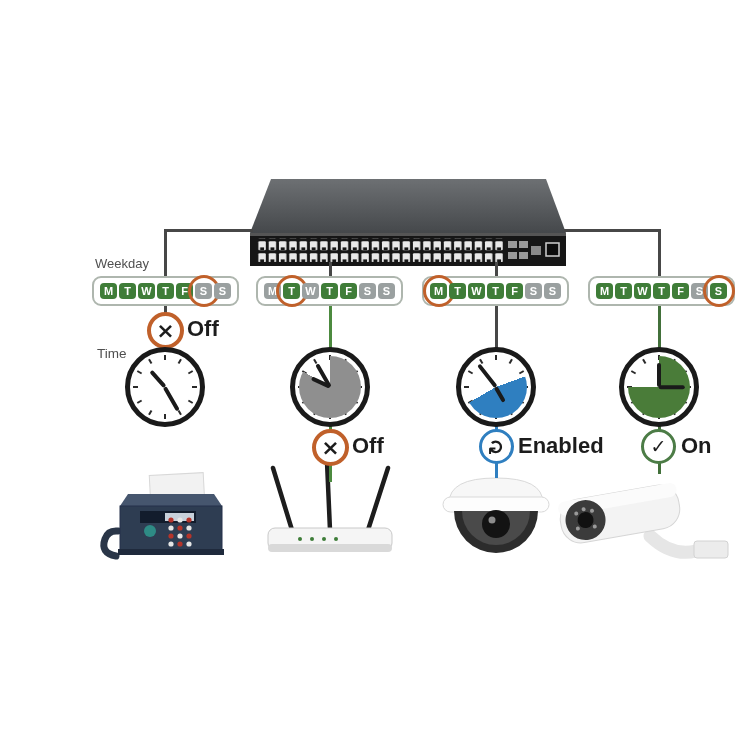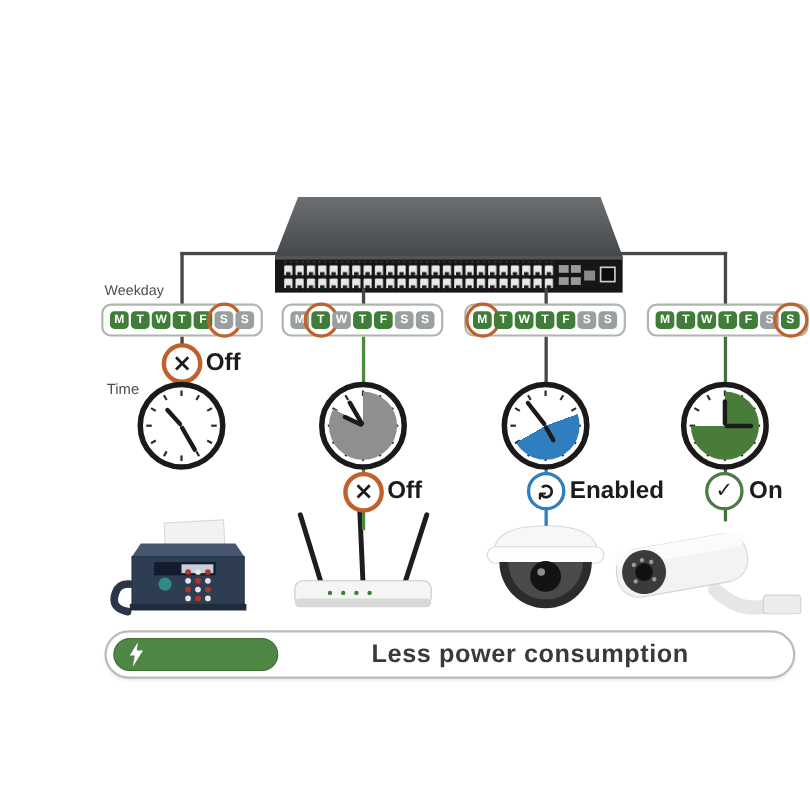--- a/index.html
+++ b/index.html
@@ -312,22 +312,14 @@
   <div class="ring ring-blue" style="left:479px;top:429px;">
     <span class="glyph" style="font-size:20px;transform:rotate(-90deg);">↻</span>
   </div>
   <div class="action-label" style="left:518px;top:433px;">Enabled</div>
 
   <div class="ring ring-green" style="left:641px;top:429px;">
     <span class="glyph" style="font-size:19px;">✓</span>
   </div>
   <div class="action-label" style="left:681px;top:433px;">On</div>
 
-  <div class="banner">
-    <div class="banner-pill">
-      <svg width="15" height="24" viewBox="0 0 16 26" style="margin-left:12px;">
-        <polygon points="10,1 2,14 7,14 5,25 15,9 9,9" fill="#ffffff"></polygon>
-      </svg>
-    </div>
-    <div class="banner-text">Less power consumption</div>
-  </div>
 
 </div>
 
 </body></html>

